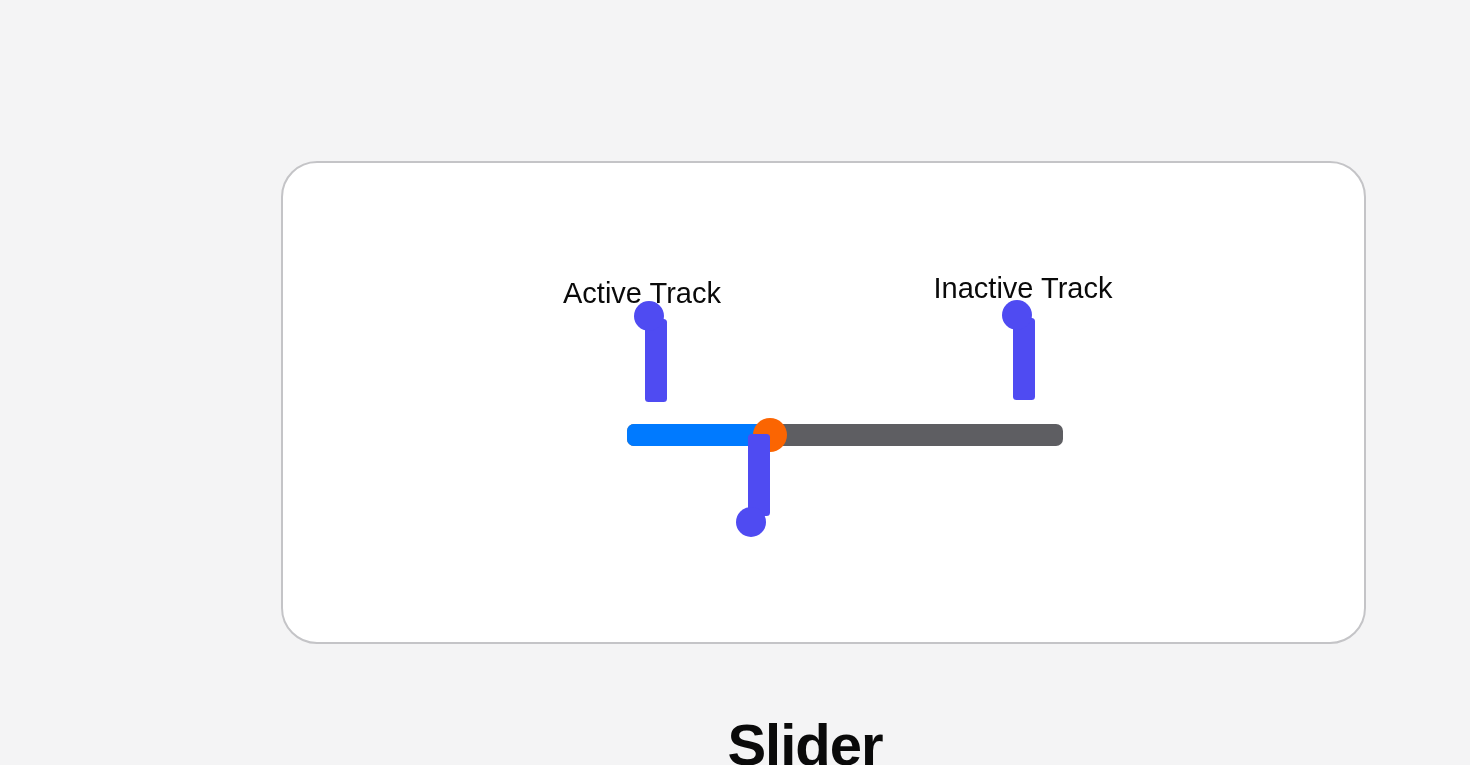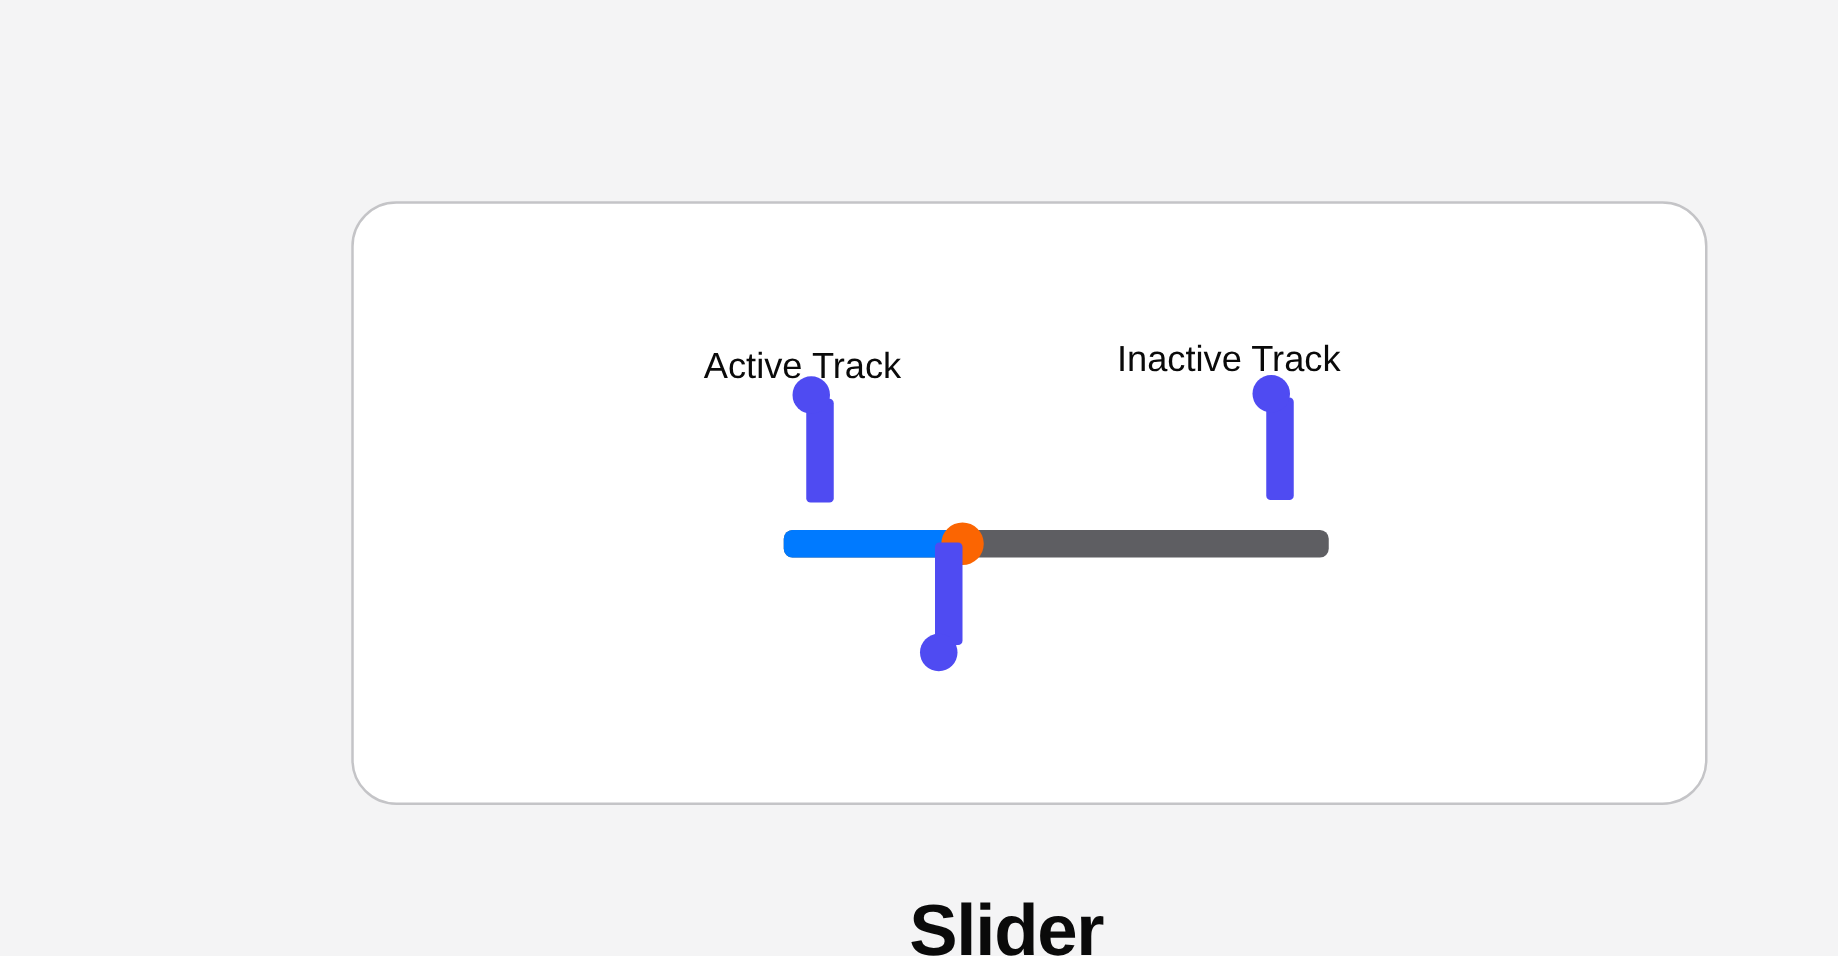--- a/index.html
+++ b/index.html
@@ -79,21 +79,21 @@
     line-height: 1.15;
     color: var(--text);
   }
 
   .dot-active    { left: 335px; top: 122px; }
   .stem-active   { left: 346px; top: 140px; height: 83px; }
   .label-active  { left: 343px; top: 87px; }
 
   .dot-inactive   { left: 703px; top: 121px; }
   .stem-inactive  { left: 714px; top: 139px; height: 82px; }
-  .label-inactive { left: 684px; top: 82px; }
+  .label-inactive { left: 724px; top: 82px; }
 
   .stem-thumb  { left: 449px; top: 255px; height: 82px; }
   .dot-thumb   { left: 437px; top: 328px; }
   .label-thumb { left: 452px; top: 378px; }
 
   
   .title {
     position: absolute;
     left: 0; right: 0; top: 614px;
     text-align: center;

